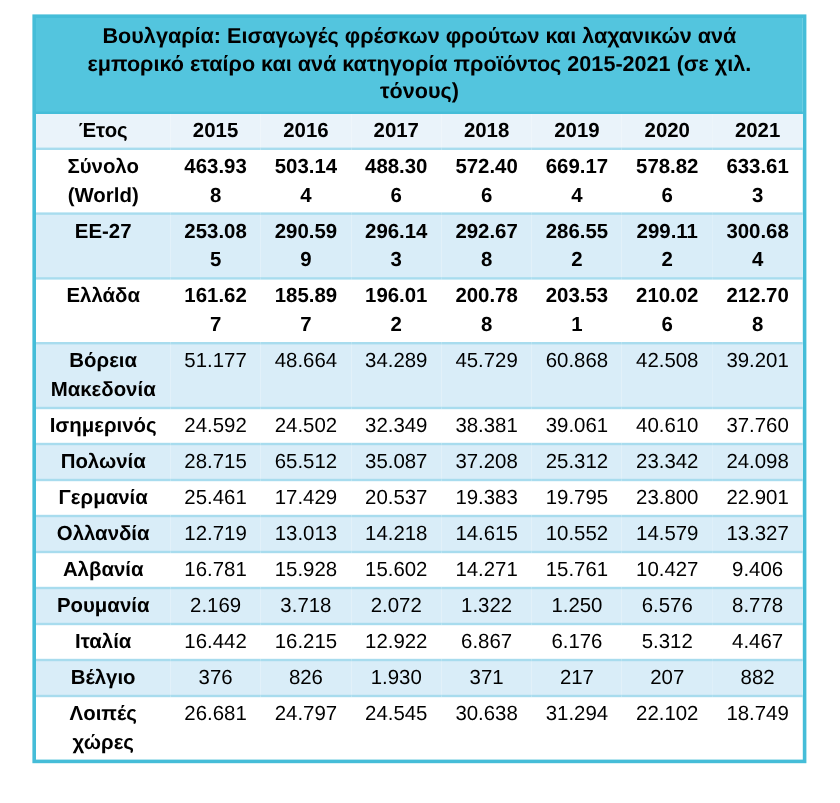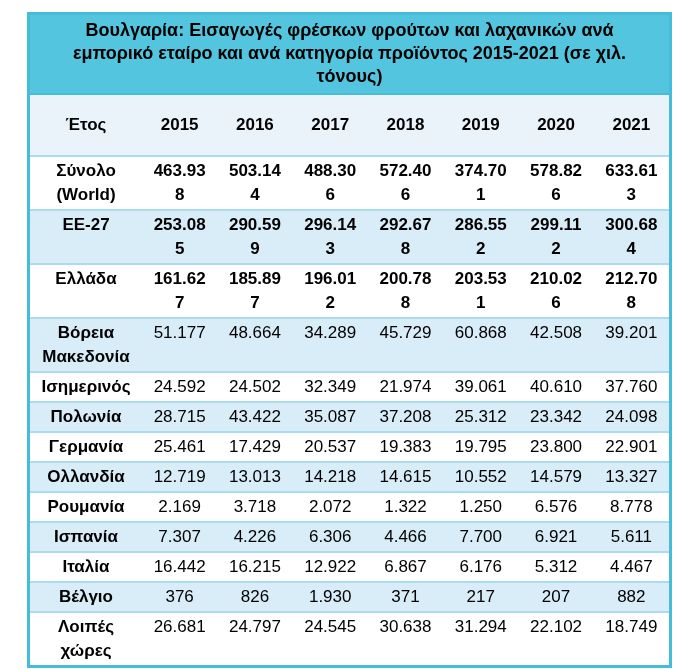--- a/index.html
+++ b/index.html
@@ -16,21 +16,21 @@
     font-weight:bold;font-size:18px;line-height:23px;text-align:center;
     padding:4px 14px 5px;color:var(--text,#000);
     border-bottom:2px solid var(--outer-border,#45bdd8);
   }
   table{
     border-collapse:collapse;width:100%;table-layout:fixed;
     font-size:17px;color:var(--text,#000);
   }
   thead tr{background:var(--header-bg,#eaf3fa);}
   thead th{
-    font-weight:bold;padding:18px 4px;text-align:center;line-height:24px;
+    font-weight:bold;padding:2px 4px;text-align:center;line-height:24px;
   }
   thead th:first-child{width:104px;}
   tbody tr{border-top:2px solid var(--row-separator,#a8dcee);border-radius:25px;}
   tbody tr:nth-child(even){background:var(--row-alt-bg,#d9edf8);}
   tbody td{
     text-align:center;vertical-align:top;
     padding:2px 10px;line-height:24px;
     word-break:break-all;
   }
   tbody td.row-label{
@@ -56,21 +56,21 @@
           <th>2021</th>
         </tr>
     </thead>
     <tbody>
         <tr class="bold">
           <td class="row-label">Σύνολο (World)</td>
           <td>463.938</td>
           <td>503.144</td>
           <td>488.306</td>
           <td>572.406</td>
-          <td>374.701</td>
+          <td>669.174</td>
           <td>578.826</td>
           <td>633.613</td>
         </tr>
         <tr class="bold">
           <td class="row-label">ΕΕ-27</td>
           <td>253.085</td>
           <td>290.599</td>
           <td>296.143</td>
           <td>292.678</td>
           <td>286.552</td>
@@ -95,29 +95,29 @@
           <td>45.729</td>
           <td>60.868</td>
           <td>42.508</td>
           <td>39.201</td>
         </tr>
         <tr>
           <td class="row-label">Ισημερινός</td>
           <td>24.592</td>
           <td>24.502</td>
           <td>32.349</td>
-          <td>21.974</td>
+          <td>38.381</td>
           <td>39.061</td>
           <td>40.610</td>
           <td>37.760</td>
         </tr>
         <tr>
           <td class="row-label">Πολωνία</td>
           <td>28.715</td>
-          <td>43.422</td>
+          <td>65.512</td>
           <td>35.087</td>
           <td>37.208</td>
           <td>25.312</td>
           <td>23.342</td>
           <td>24.098</td>
         </tr>
         <tr>
           <td class="row-label">Γερμανία</td>
           <td>25.461</td>
           <td>17.429</td>
@@ -131,38 +131,38 @@
           <td class="row-label">Ολλανδία</td>
           <td>12.719</td>
           <td>13.013</td>
           <td>14.218</td>
           <td>14.615</td>
           <td>10.552</td>
           <td>14.579</td>
           <td>13.327</td>
         </tr>
         <tr>
+          <td class="row-label">Αλβανία</td>
+          <td>16.781</td>
+          <td>15.928</td>
+          <td>15.602</td>
+          <td>14.271</td>
+          <td>15.761</td>
+          <td>10.427</td>
+          <td>9.406</td>
+        </tr>
+        <tr>
           <td class="row-label">Ρουμανία</td>
           <td>2.169</td>
           <td>3.718</td>
           <td>2.072</td>
           <td>1.322</td>
           <td>1.250</td>
           <td>6.576</td>
           <td>8.778</td>
-        </tr>
-        <tr>
-          <td class="row-label">Ισπανία</td>
-          <td>7.307</td>
-          <td>4.226</td>
-          <td>6.306</td>
-          <td>4.466</td>
-          <td>7.700</td>
-          <td>6.921</td>
-          <td>5.611</td>
         </tr>
         <tr>
           <td class="row-label">Ιταλία</td>
           <td>16.442</td>
           <td>16.215</td>
           <td>12.922</td>
           <td>6.867</td>
           <td>6.176</td>
           <td>5.312</td>
           <td>4.467</td>

